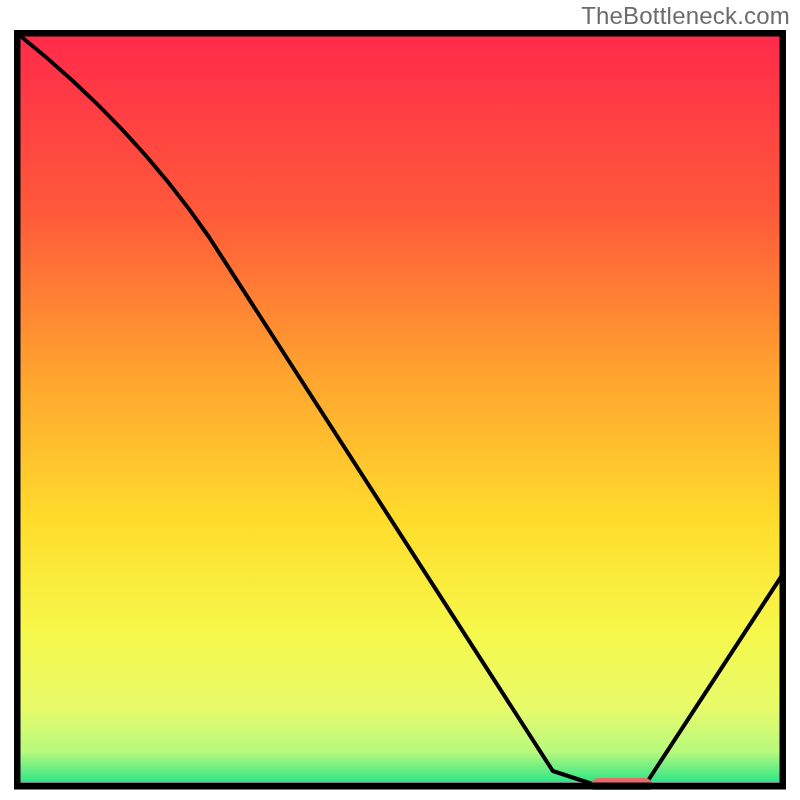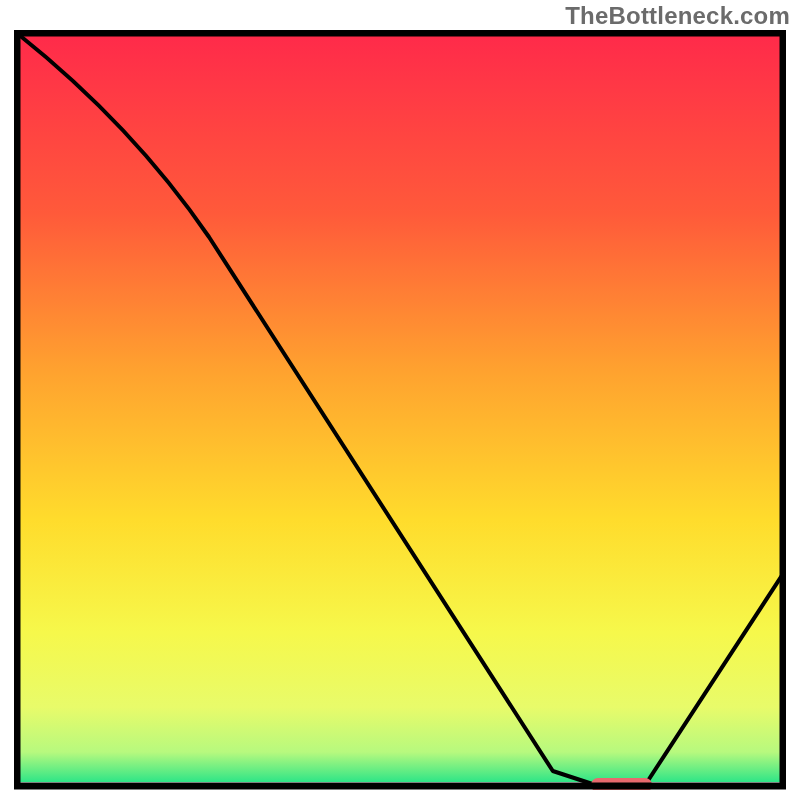--- a/index.html
+++ b/index.html
@@ -14,21 +14,21 @@
   .figure {
     position: relative;
     width: 800px;
     height: 800px;
   }
   .watermark {
     position: absolute;
     top: 2px;
     right: 10px;
     font-size: 24px;
-    font-weight: 700;
+    font-weight: 400;
     color: #6b6b6b;
     letter-spacing: 0.2px;
     margin-left: 36px;
   }
   svg.plot {
     position: absolute;
     top: 30px;
     left: 14px;
     width: 772px;
     height: 760px;

